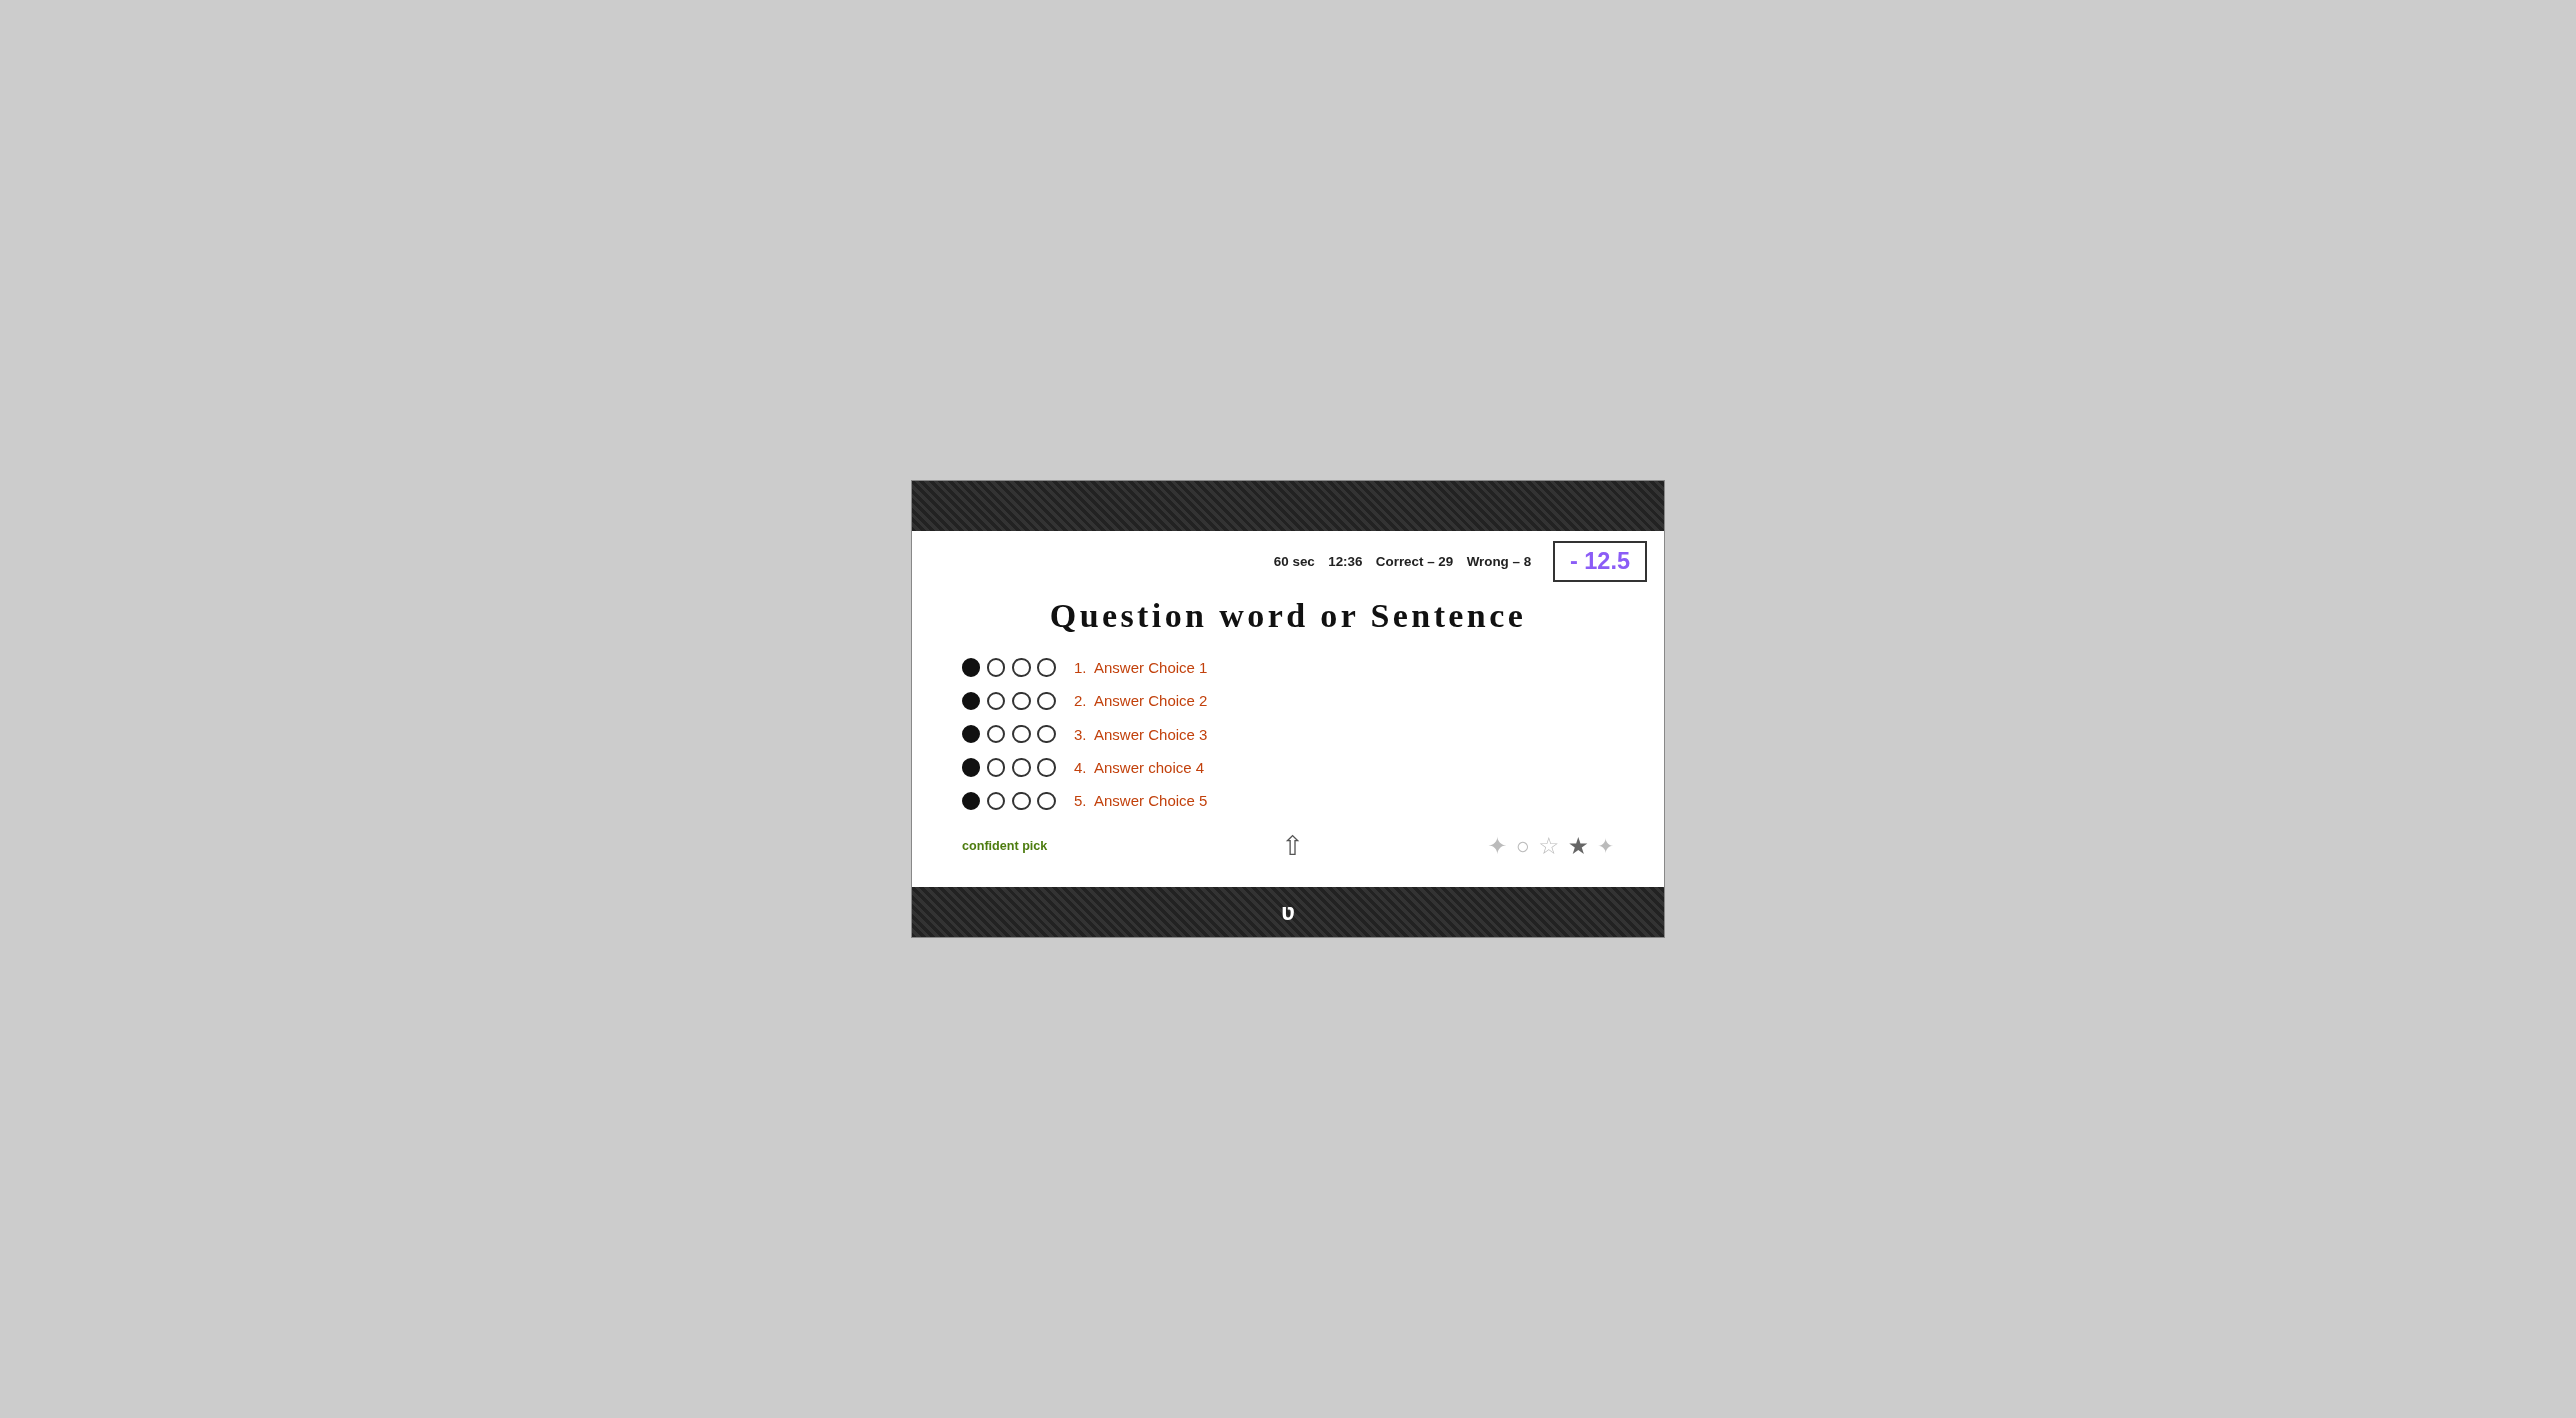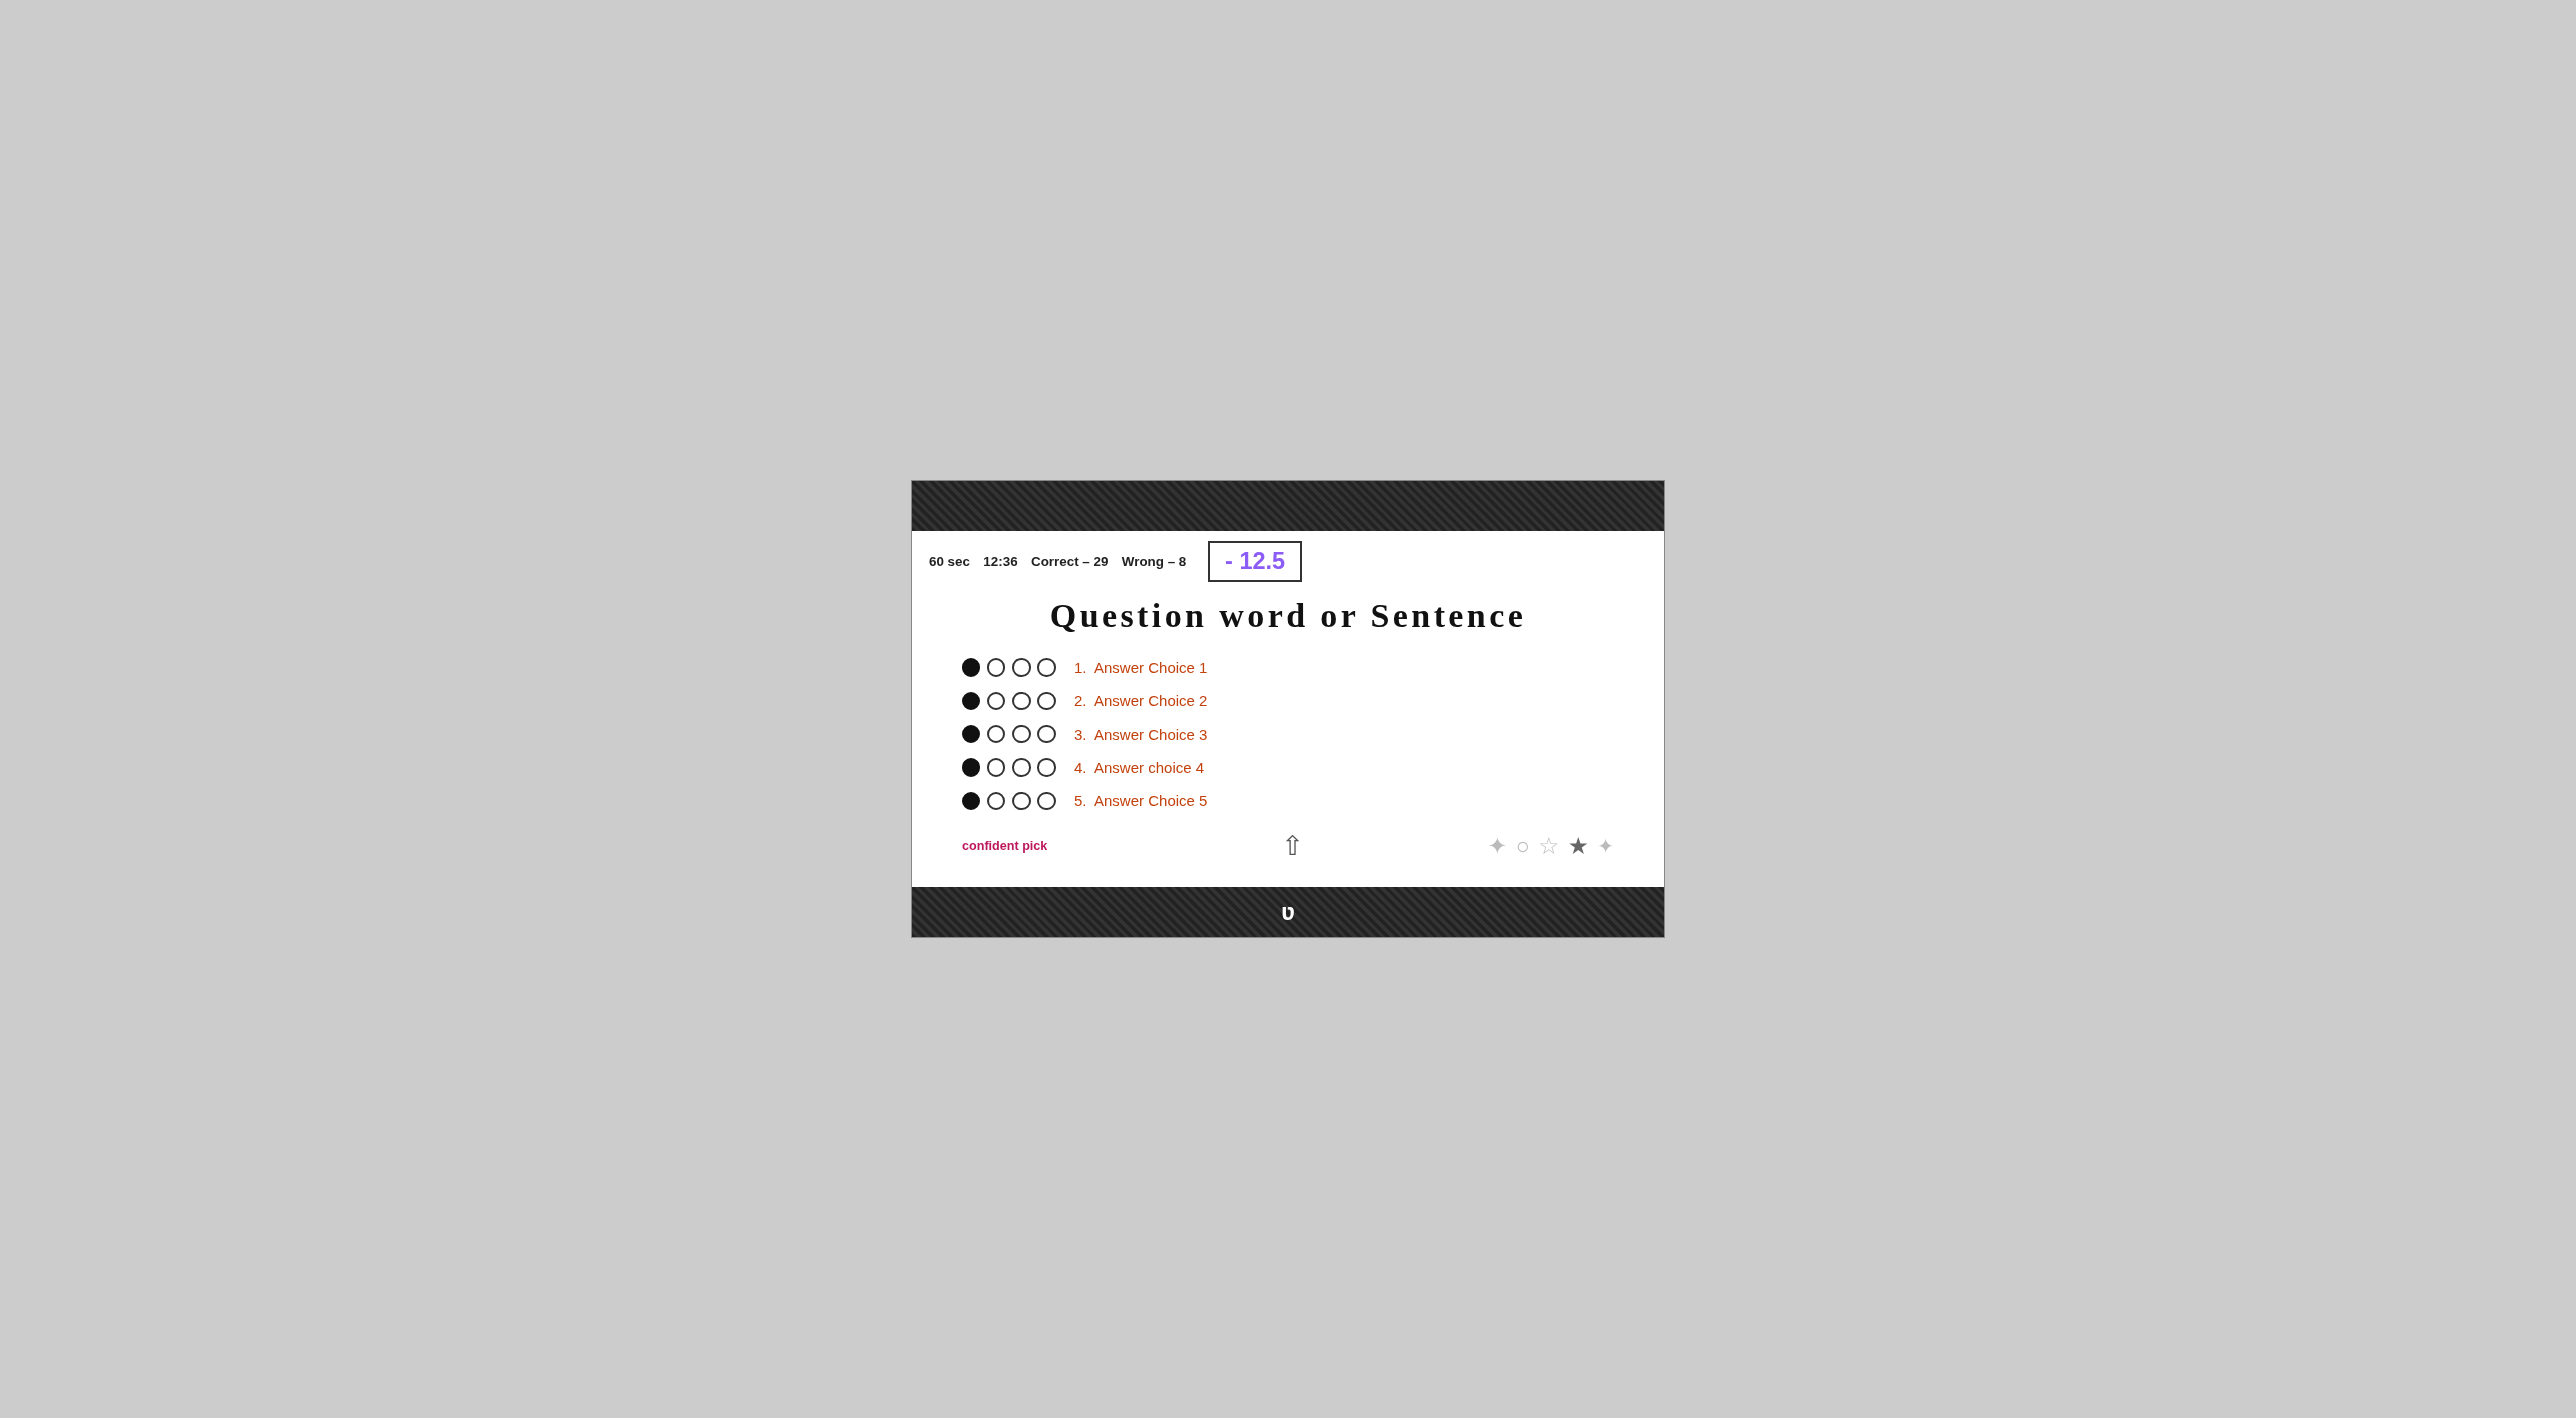--- a/index.html
+++ b/index.html
@@ -28,21 +28,21 @@
       background-image: repeating-linear-gradient(
         45deg,
         #222 0px, #222 3.4px,
         #333 3.4px, #333 6.7px
       );
     }
 
     .stats-row {
       display: flex;
       align-items: center;
-      justify-content: flex-start;
+      justify-content: flex-end;
       padding: 10px 17px 6.7px 17px;
       gap: 13.4px;
     }
 
     .stat-item {
       font-size: 13.4px;
       font-weight: 600;
       color: #222;
     }
 
@@ -116,21 +116,21 @@
       display: flex;
       align-items: center;
       justify-content: space-between;
       padding: 0 0 8.4px 0;
       margin-top: 6.7px;
     }
 
     .confident-pick {
       font-size: 12.6px;
       font-weight: 900;
-      color: #be185d;
+      color: #4d7c0f;
     }
 
     .arrow-up {
       font-size: 27px;
       color: #555;
       margin-left: 50px;
     }
 
     .star-rating {
       display: flex;

